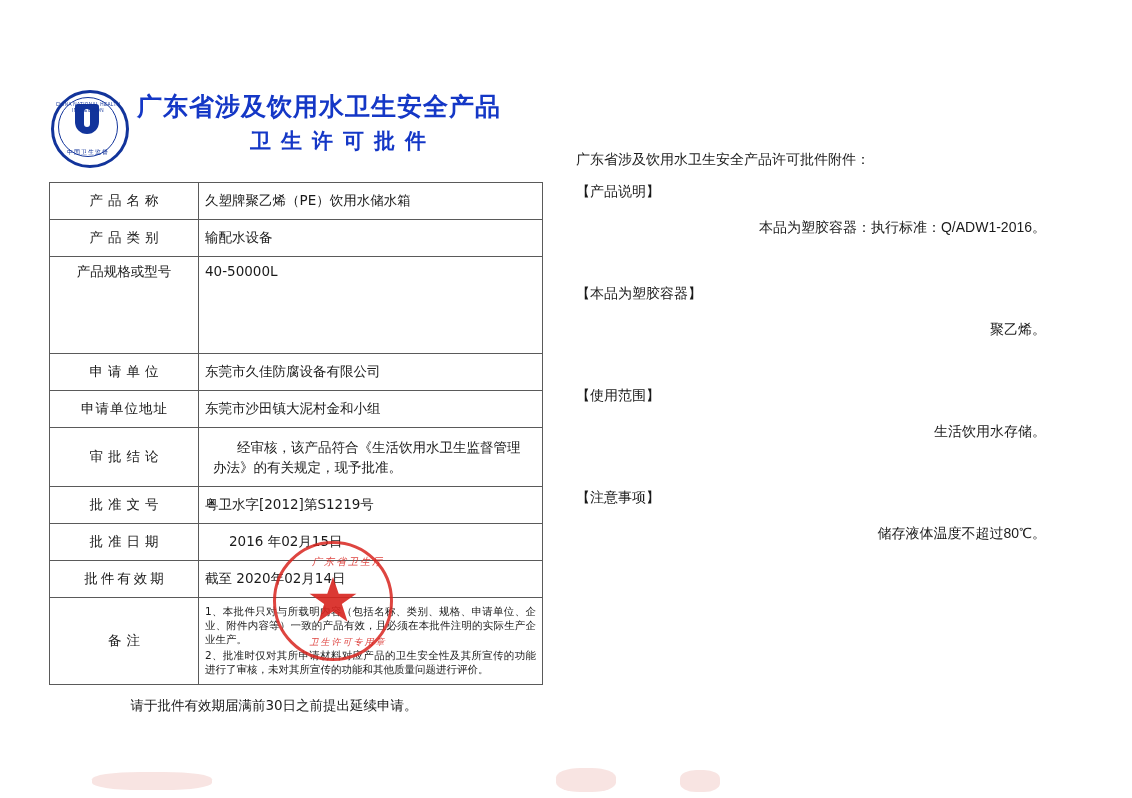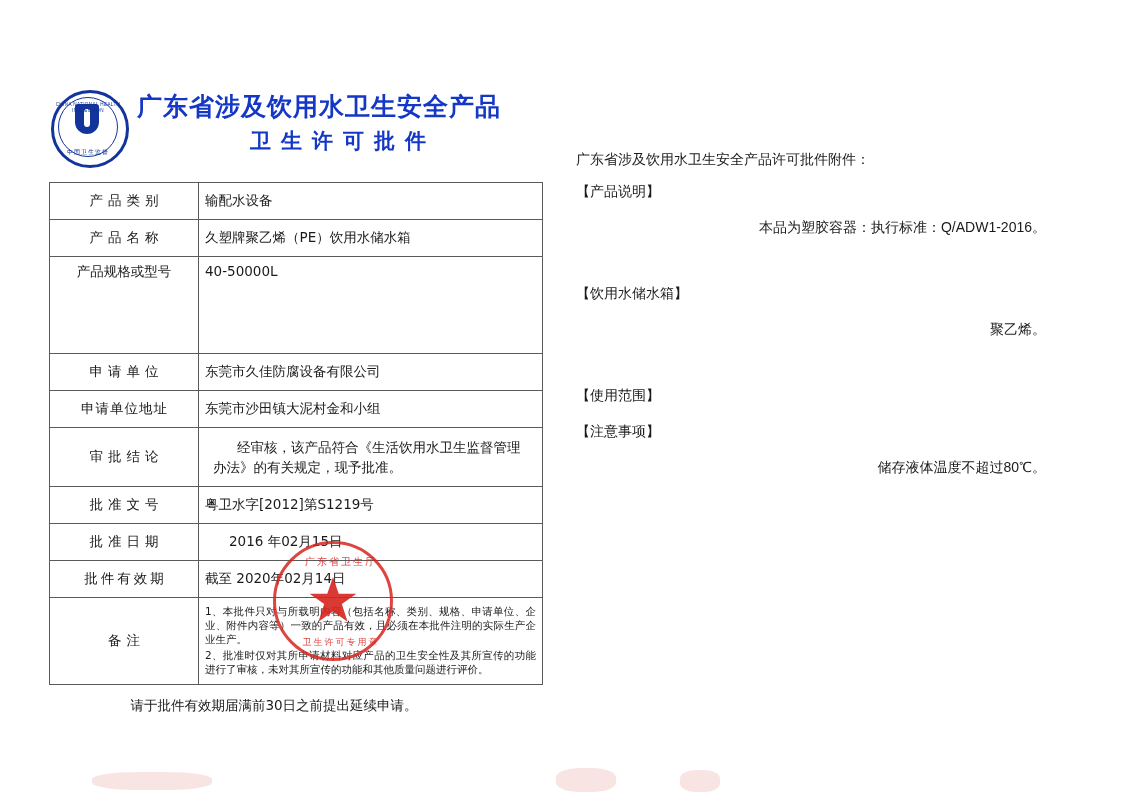--- a/index.html
+++ b/index.html
@@ -188,28 +188,29 @@
     left: 34px;
     top: 34px;
     width: 52px;
     height: 52px;
     color: #d8241f;
     opacity: 0.9;
   }
   .seal .seal-top-text,
   .seal .seal-bottom-text {
     position: absolute;
-    left: 8px;
+    left: 15px;
     width: 120px;
     text-align: center;
     color: #d8241f;
     opacity: 0.85;
     font-size: 10px;
     letter-spacing: 2px;
     font-family: "DejaVu Serif", "Liberation Serif", serif;
+    font-style: italic;
   }
   .seal .seal-top-text { top: 14px; }
   .seal .seal-bottom-text { bottom: 12px; font-size: 9px; }
 
   
   .right-col {
     position: absolute;
     left: 576px;
     top: 104px;
     width: 470px;
@@ -251,26 +252,26 @@
       </div>
       <div class="title-block">
         <div class="cert-title-line1">广东省涉及饮用水卫生安全产品</div>
         <div class="cert-title-line2">卫生许可批件</div>
       </div>
     </div>
 
     <table class="cert-table">
       <tbody>
         <tr>
+          <td class="label sp5">产品名称</td>
+          <td class="value">久塑牌聚乙烯（PE）饮用水储水箱</td>
+        </tr>
+        <tr>
           <td class="label sp5">产品类别</td>
           <td class="value">输配水设备</td>
-        </tr>
-        <tr>
-          <td class="label sp5">产品名称</td>
-          <td class="value">久塑牌聚乙烯（PE）饮用水储水箱</td>
         </tr>
         <tr class="tall-spec">
           <td class="label sp0">产品规格或型号</td>
           <td class="value">40-50000L</td>
         </tr>
         <tr>
           <td class="label sp5">申请单位</td>
           <td class="value">东莞市久佳防腐设备有限公司</td>
         </tr>
         <tr>
@@ -315,24 +316,25 @@
     </svg>
     <div class="seal-bottom-text">卫生许可专用章</div>
   </div>
 
   <div class="right-col">
     <p class="r-line r-first">广东省涉及饮用水卫生安全产品许可批件附件：</p>
 
     <p class="r-head">【产品说明】</p>
     <p class="r-body">本品为塑胶容器：执行标准：Q/ADW1-2016。</p>
 
-    <p class="r-head">【饮用水储水箱】</p>
+    <p class="r-head">【本品为塑胶容器】</p>
     <p class="r-body">聚乙烯。</p>
 
     <p class="r-head">【使用范围】</p>
+    <p class="r-body">生活饮用水存储。</p>
 
     <p class="r-head">【注意事项】</p>
     <p class="r-body nogap">储存液体温度不超过80℃。</p>
   </div>
 
   <div class="artifact a1"></div>
   <div class="artifact a2"></div>
   <div class="artifact a3"></div>
 </div>
 

